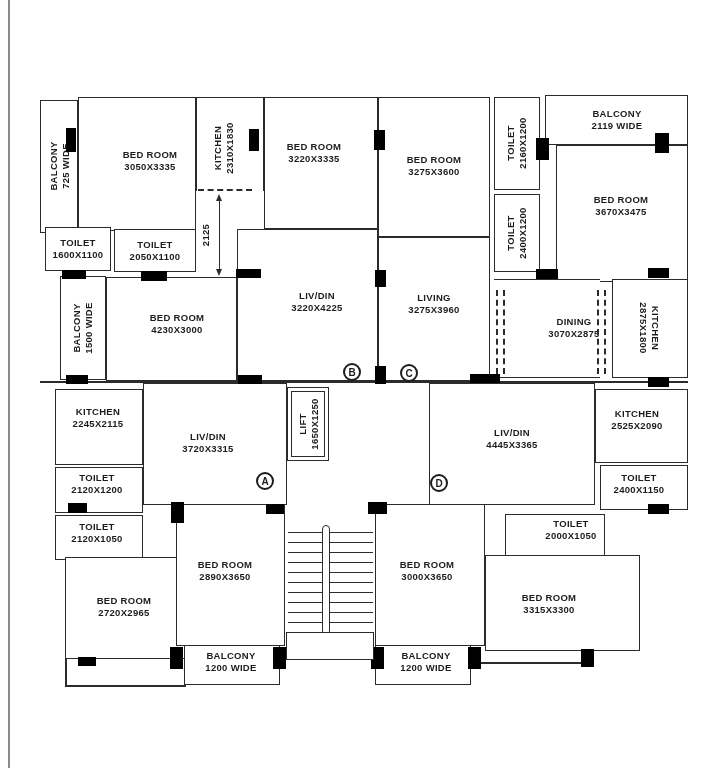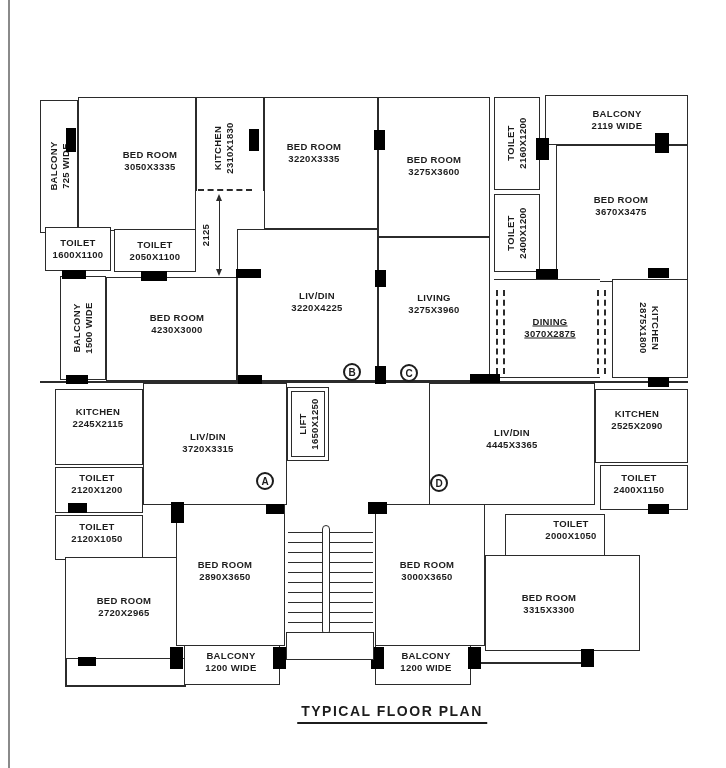--- a/index.html
+++ b/index.html
@@ -106,21 +106,21 @@
       <div class="lbl" style="left: 317px; top: 301px; transform: translate(-50%, -50%) rotate(0deg);">
         <span>LIV/DIN</span>
         <span>3220X4225</span>
       </div>
       <div class="room" style="left: 378px; top: 237px; width: 112px; height: 144px;"></div>
       <div class="lbl" style="left: 434px; top: 303px; transform: translate(-50%, -50%) rotate(0deg);">
         <span>LIVING</span>
         <span>3275X3960</span>
       </div>
       <div class="room noLR" style="left: 494px; top: 279px; width: 106px; height: 99px;"></div>
-      <div class="lbl" style="left: 550px; top: 327px; transform: translate(-50%, -50%) rotate(0deg); text-decoration: underline;">
+      <div class="lbl" style="left: 574px; top: 327px; transform: translate(-50%, -50%) rotate(0deg);">
         <span>DINING</span>
         <span>3070X2875</span>
       </div>
       <div class="room" style="left: 612px; top: 279px; width: 76px; height: 99px;"></div>
       <div class="lbl" style="left: 649px; top: 328px; transform: translate(-50%, -50%) rotate(90deg);">
         <span>KITCHEN</span>
         <span>2875X1800</span>
       </div>
       <div class="room" style="left: 55px; top: 389px; width: 88px; height: 76px;"></div>
       <div class="lbl" style="left: 98px; top: 417px; transform: translate(-50%, -50%) rotate(0deg);">
@@ -241,14 +241,13 @@
       <div class="arrow up" style="left: 216px; top: 194px;"></div>
       <div class="arrow down" style="left: 216px; top: 269px;"></div>
       <div class="lbl" style="left: 206px; top: 235px; transform: translate(-50%, -50%) rotate(-90deg);">
         <span>2125</span>
       </div>
       <div class="marker" style="left: 256px; top: 472px;">A</div>
       <div class="marker" style="left: 343px; top: 363px;">B</div>
       <div class="marker" style="left: 400px; top: 364px;">C</div>
       <div class="marker" style="left: 430px; top: 474px;">D</div>
     </div>
-  <div class="title">TYPICAL FLOOR PLAN</div>
 </div>
 
 </body></html>

